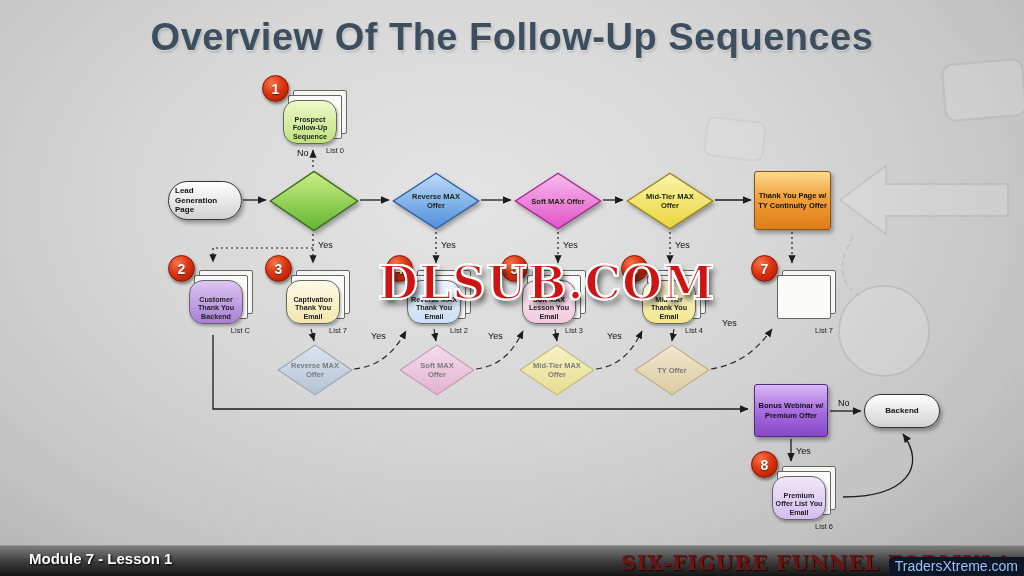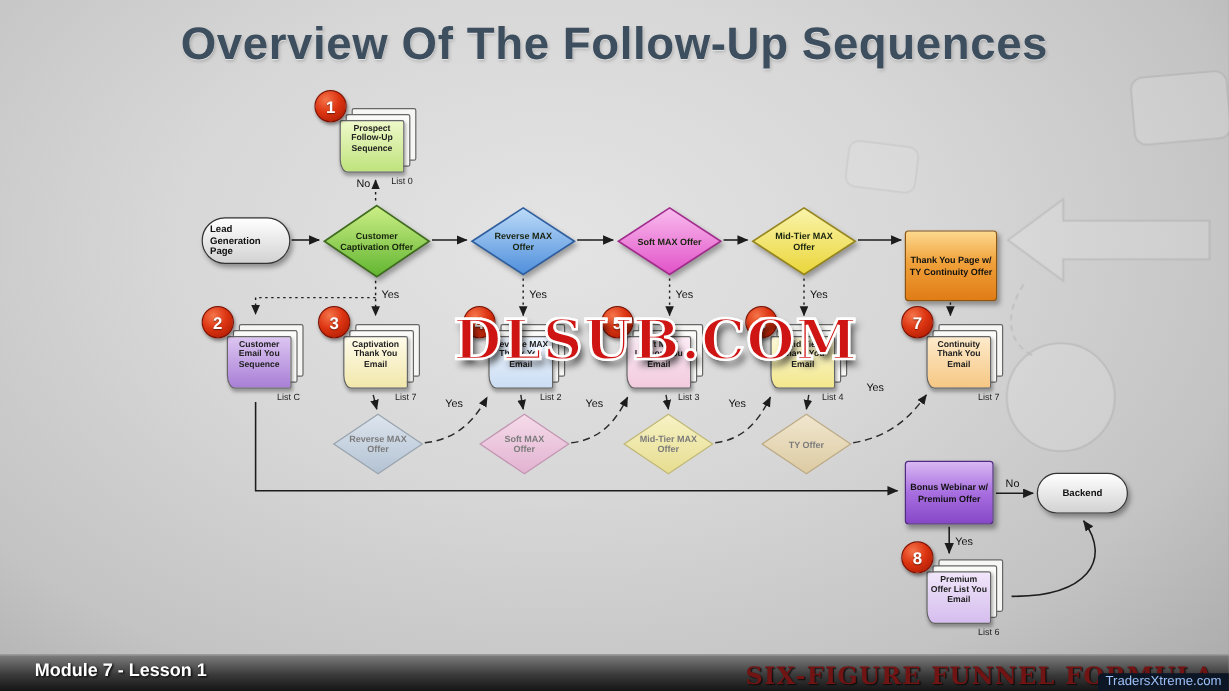--- a/index.html
+++ b/index.html
@@ -32,23 +32,23 @@
   .diamond svg{position:absolute;left:0;top:0;width:100%;height:100%;overflow:visible;}
   .dlabel{position:absolute;left:15%;top:0;width:70%;height:100%;display:flex;align-items:center;justify-content:center;
     text-align:center;font-weight:bold;font-size:7.5px;line-height:1.2;color:#18230e;}
   .diamond.faded{filter:none;}
   .diamond.faded .dlabel{color:#7b7b7b;}
   
   .stack{width:64px;height:54px;}
   .pg{position:absolute;border:1px solid #666;border-radius:2px;background:#fdfdfd;}
   .pg.b2{left:10px;top:0;right:0;bottom:10px;background:#f6f6f4;}
   .pg.b1{left:5px;top:5px;right:5px;bottom:5px;background:#fbfbf9;}
-  .pg.front{left:0;top:10px;right:10px;bottom:0;display:flex;align-items:flex-start;justify-content:center;
+  .pg.front{left:0;top:10px;right:10px;bottom:0;display:flex;align-items:flex-end;justify-content:center;
     text-align:center;font-weight:bold;font-size:7.2px;line-height:1.18;color:#222;padding:2px;
-    border-bottom-left-radius:7px 11px;box-shadow:1px 2px 3px rgba(0,0,0,.3);}
+    border-bottom-left-radius:7px 11px;box-shadow:1px 2px 3px rgba(0,0,0,.3);border-radius:14px;}
   .f-green{background:linear-gradient(#eef9c9,#bfe37d);}
   .f-purple{background:linear-gradient(#dcc5f1,#a87fd6);}
   .f-cream{background:linear-gradient(#fefbe9,#f2e7ab);}
   .f-blue{background:linear-gradient(#edf4fd,#ccdef4);}
   .f-pink{background:linear-gradient(#fcecf5,#f2cade);}
   .f-yellow{background:linear-gradient(#fdf9d9,#f2e78c);}
   .f-peach{background:linear-gradient(#fdeacb,#f6c783);}
   .f-lav{background:linear-gradient(#f1e6fa,#d5bdee);}
   .listcap{position:absolute;bottom:-11px;right:3px;font-size:7.5px;color:#222;}
   .badge{position:absolute;left:-21px;top:-15px;width:27px;height:27px;border-radius:50%;z-index:12;
@@ -56,21 +56,21 @@
     background:radial-gradient(circle at 35% 28%, #f4754a 0%, #dd3512 45%, #a31600 100%);
     border:1px solid #7e1000;box-shadow:1px 2px 3px rgba(0,0,0,.45);text-shadow:0 1px 1px rgba(0,0,0,.5);}
   .elabel{position:absolute;z-index:14;font-size:9px;color:#101010;}
   
   .footer{position:absolute;left:0;bottom:0;width:100%;height:31px;z-index:55;
     background:linear-gradient(#7d7d7d,#3a3a3a 55%,#141414);border-top:1px solid #9a9a9a;}
   .footer-left{position:absolute;left:9px;top:4px;color:#fff;font-weight:bold;font-size:15px;
     text-shadow:1px 1px 2px #000;margin-left:20px;}
   .footer-right{position:absolute;right:12px;top:5px;font-family:"DejaVu Serif",serif;font-weight:bold;
     font-size:20px;color:#701414;letter-spacing:1px;text-shadow:1px 1px 1px rgba(0,0,0,.75);}
-  .wm-bottom{position:absolute;right:0;bottom:0;z-index:60;font-size:11px;color:#9cc0f8;
+  .wm-bottom{position:absolute;right:0;bottom:0;z-index:60;font-size:14px;color:#9cc0f8;
     background:#0d1624;padding:1px 6px 2px;border-radius:4px 0 0 0;}
   .defs-hidden{position:absolute;width:0;height:0;overflow:hidden;}
 </style>
 </head>
 <body>
 
 <svg class="defs-hidden" aria-hidden="true">
   <defs>
     <linearGradient id="gGreen" x1="0" y1="0" x2="0" y2="1">
         <stop offset="0" stop-color="#cdef87"></stop>
@@ -161,21 +161,20 @@
   <div class="wm-center">DLSUB.COM</div>
 
   <div class="stadium" style="left:168px;top:181px;width:74px;height:39px;">
     <span>Lead Generation Page</span>
   </div>
 
   <div class="diamond" style="left:269px;top:170px;width:90px;height:62px;">
     <svg viewBox="0 0 100 68" preserveAspectRatio="none">
         <polygon points="50,1.5 98.5,34 50,66.5 1.5,34" fill="url(#gGreen)" stroke="#3f6b1f" stroke-width="1.6"></polygon>
       </svg>
-    <span class="dlabel">Customer Captivation Offer</span>
   </div>
 
   <div class="diamond" style="left:392px;top:172px;width:88px;height:58px;">
     <svg viewBox="0 0 100 68" preserveAspectRatio="none">
         <polygon points="50,1.5 98.5,34 50,66.5 1.5,34" fill="url(#gBlue)" stroke="#2f5e9e" stroke-width="1.6"></polygon>
       </svg>
     <span class="dlabel">Reverse MAX Offer</span>
   </div>
 
   <div class="diamond" style="left:514px;top:172px;width:88px;height:58px;">
@@ -185,40 +184,40 @@
     <span class="dlabel">Soft MAX Offer</span>
   </div>
 
   <div class="diamond" style="left:626px;top:172px;width:88px;height:58px;">
     <svg viewBox="0 0 100 68" preserveAspectRatio="none">
         <polygon points="50,1.5 98.5,34 50,66.5 1.5,34" fill="url(#gYellow)" stroke="#96851d" stroke-width="1.6"></polygon>
       </svg>
     <span class="dlabel">Mid-Tier MAX Offer</span>
   </div>
 
-  <div class="rectnode grad-orange" style="left:754px;top:171px;width:77px;height:59px;margin-top:21px;">
+  <div class="rectnode grad-orange" style="left:754px;top:171px;width:77px;height:59px;">
     <span>Thank You Page w/ TY Continuity Offer</span>
   </div>
 
   <div class="stack" style="left:283px;top:90px;">
     <div class="badge">1</div>
     <div class="pg b2"></div>
     <div class="pg b1"></div>
     <div class="pg front f-green">
         <span>Prospect Follow-Up Sequence</span>
       </div>
     <div class="listcap">List 0</div>
   </div>
 
   <div class="stack" style="left:189px;top:270px;">
     <div class="badge">2</div>
     <div class="pg b2"></div>
     <div class="pg b1"></div>
     <div class="pg front f-purple">
-        <span>Customer Email You Sequence</span>
+        <span>Customer Thank You Backend</span>
       </div>
     <div class="listcap">List C</div>
   </div>
 
   <div class="stack" style="left:286px;top:270px;">
     <div class="badge">3</div>
     <div class="pg b2"></div>
     <div class="pg b1"></div>
     <div class="pg front f-cream">
         <span>Captivation Thank You Email</span>
@@ -253,23 +252,20 @@
     <div class="pg front f-yellow">
         <span>Mid Tier Thank You Email</span>
       </div>
     <div class="listcap">List 4</div>
   </div>
 
   <div class="stack" style="left:772px;top:270px;">
     <div class="badge">7</div>
     <div class="pg b2"></div>
     <div class="pg b1"></div>
-    <div class="pg front f-peach">
-        <span>Continuity Thank You Email</span>
-      </div>
     <div class="listcap">List 7</div>
   </div>
 
   <div class="stack" style="left:772px;top:466px;">
     <div class="badge">8</div>
     <div class="pg b2"></div>
     <div class="pg b1"></div>
     <div class="pg front f-lav">
         <span>Premium Offer List You Email</span>
       </div>

